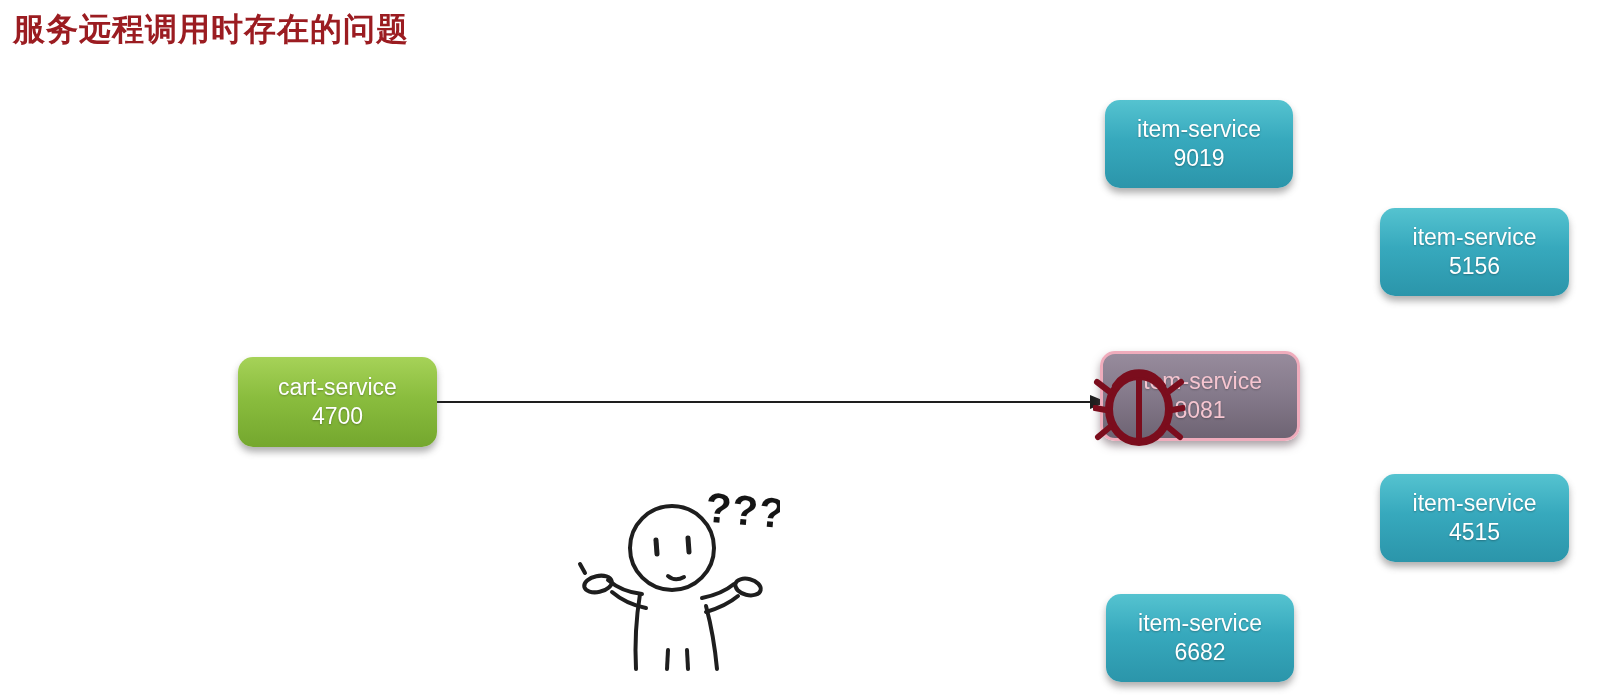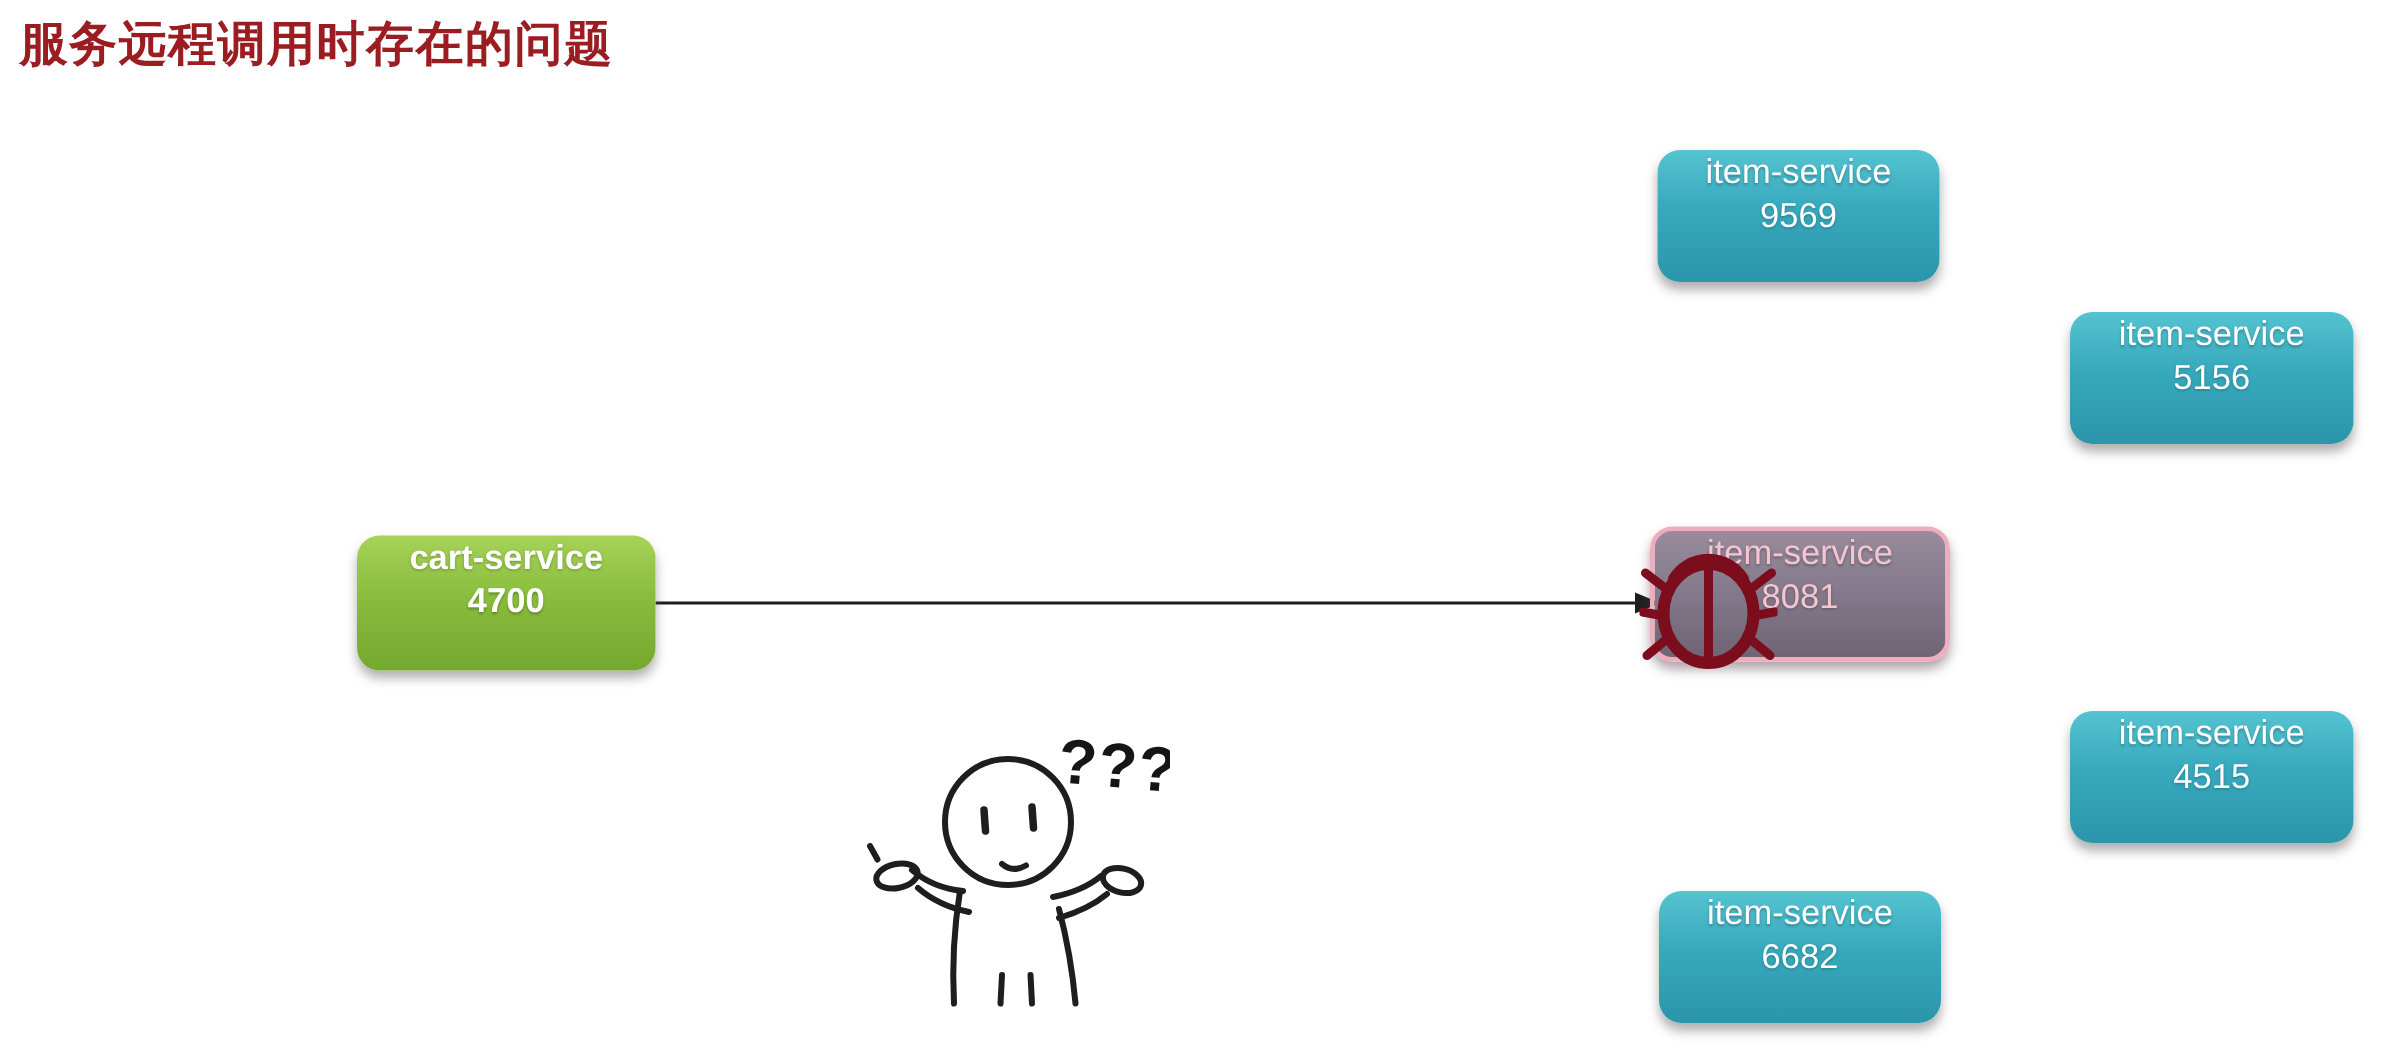--- a/index.html
+++ b/index.html
@@ -6,28 +6,28 @@
   .canvas{
     position:relative;width:1600px;height:699px;background:#ffffff;
     overflow:hidden;font-family:"Liberation Sans","DejaVu Sans",sans-serif;padding-left:36px;
   }
   .title{
     position:absolute;left:13px;top:8px;margin:0;
     font-size:32px;font-weight:700;letter-spacing:1px;color:#9b1c21;
   }
   .node{
     position:absolute;box-sizing:border-box;
-    display:flex;flex-direction:column;align-items:center;
+    display:flex;flex-direction:column;justify-content:center;align-items:center;
     border-radius:15px;color:#fff;
     font-size:23px;line-height:1.28;
     text-shadow:0 1px 2px rgba(0,0,0,.28);
     box-shadow:0 5px 7px rgba(80,80,80,.45);
   }
   .node.teal{background:linear-gradient(180deg,#55c3d0 0%,#37a9bd 45%,#2b95aa 100%);}
-  .node.green{background:linear-gradient(180deg,#a6d258 0%,#8abd3e 45%,#74a72e 100%);font-weight:bold;}
+  .node.green{background:linear-gradient(180deg,#a6d258 0%,#8abd3e 45%,#74a72e 100%);}
   .node.down{
     background:linear-gradient(180deg,#978b9c 0%,#84798a 50%,#6e6473 100%);
     border:3px solid #efacbc;color:#f5c5d0;
     box-shadow:0 5px 8px rgba(90,70,80,.5);
   }
   .node-cart {left:238px;top:357px;width:199px;height:90px;}
   .node-8083 {left:1105px;top:100px;width:188px;height:88px;}
   .node-8084 {left:1380px;top:208px;width:189px;height:88px;}
   .node-8081 {left:1100px;top:351px;width:200px;height:90px;}
   .node-8085 {left:1380px;top:474px;width:189px;height:88px;}
@@ -56,21 +56,21 @@
   </svg>
 
 
   <div class="node green node-cart">
     <div>cart-service</div>
     <div>4700</div>
   </div>
 
   <div class="node teal node-8083">
     <div>item-service</div>
-    <div>9569</div>
+    <div>9019</div>
   </div>
 
   <div class="node teal node-8084">
     <div>item-service</div>
     <div>5156</div>
   </div>
 
   <div class="node down node-8081">
     <div>item-service</div>
     <div>8081</div>

